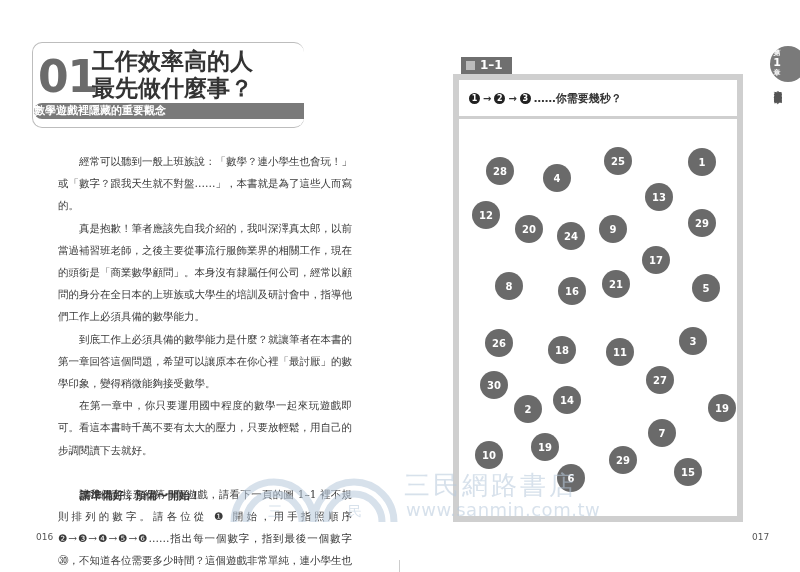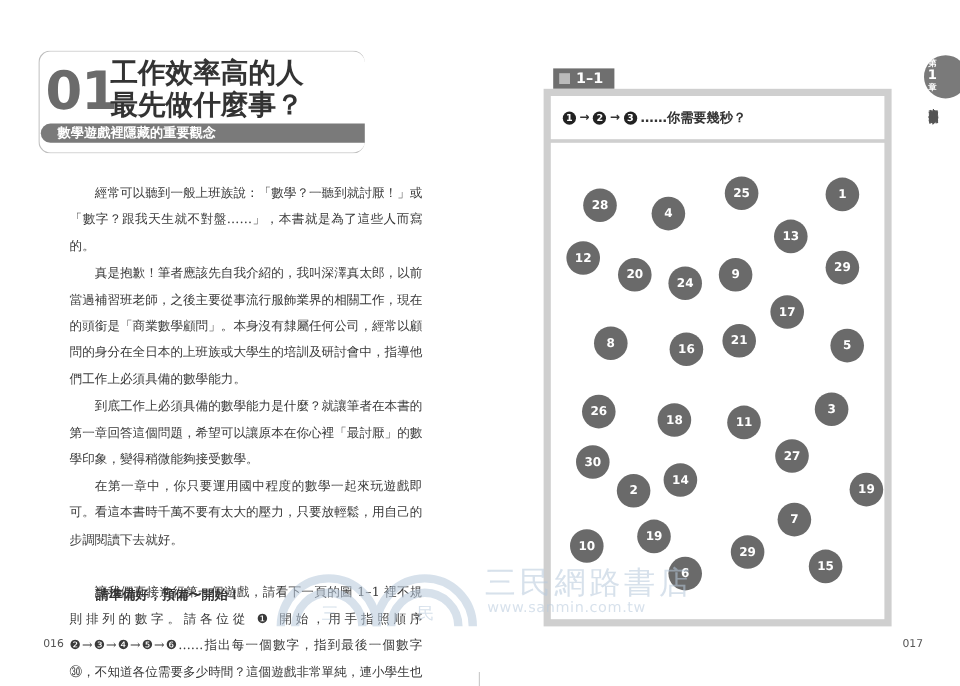--- a/index.html
+++ b/index.html
@@ -23,21 +23,21 @@
   }
   .heading-title {
     position: absolute; left: 92px; top: 48px;
     font-family: "DejaVu Sans", "Liberation Sans", sans-serif; font-weight: bold;
     font-size: 23px; color: #333; line-height: 27px; white-space: pre-line;
   }
   .heading-sub {
     position: absolute; left: 34px; top: 103px; width: 270px; height: 16px;
     background: #7a7a7a; border-radius: 8px 0 0 8px;
     font-family: "DejaVu Sans", "Liberation Sans", sans-serif; font-size: 11px;
-    font-weight: bold; color: #fff; line-height: 16px; padding-left: 14px;
+    font-weight: bold; color: #fff; line-height: 16px; 
   }
 
   
   .body-text { position: absolute; left: 58px; top: 150px; width: 294px; }
   .para { font-size: 10.5px; line-height: 22.2px; color: #3a3a3a; text-indent: 2em; text-align: justify; }
   .para + .para { margin-top: 0; }
   .para-gap { height: 22px; }
   .para-bold {
     position: absolute; left: 80px; top: 488px;
     font-family: "DejaVu Sans", "Liberation Sans", sans-serif; font-weight: bold;
@@ -107,35 +107,35 @@
 
   
   .watermark { position: absolute; left: 228px; top: 466px; width: 360px; height: 60px; opacity: 0.55; pointer-events: none; }
   .wm-arcs { position: absolute; left: 0; top: 0; }
   .wm-title {
     position: absolute; left: 176px; top: 2px; font-family: "DejaVu Serif", "Liberation Serif", serif;
     font-size: 26px; color: #b7c9dc; letter-spacing: 3px;
   }
   .wm-url {
     position: absolute; left: 178px; top: 33px; font-family: "DejaVu Sans", "Liberation Sans", sans-serif;
-    font-size: 12px; color: #b7c9dc; letter-spacing: 0.5px;
+    font-size: 18px; color: #b7c9dc; letter-spacing: 0.5px;
   }
 </style>
 </head>
 <body>
 
 <div class="page page-left">
   <div class="heading-box"></div>
   <div class="heading-num">01</div>
   <div class="heading-title">工作效率高的人
 最先做什麼事？</div>
   <div class="heading-sub">數學遊戲裡隱藏的重要觀念</div>
 
   <div class="body-text">
-    <p class="para">經常可以聽到一般上班族說：「數學？一聽到就討厭！」或「數字？跟我天生就不對盤……」，本書就是為了這些人而寫的。</p>
+    <p class="para">經常可以聽到一般上班族說：「數學？連小學生也會玩！」或「數字？跟我天生就不對盤……」，本書就是為了這些人而寫的。</p>
     <p class="para">真是抱歉！筆者應該先自我介紹的，我叫深澤真太郎，以前當過補習班老師，之後主要從事流行服飾業界的相關工作，現在的頭銜是「商業數學顧問」。本身沒有隸屬任何公司，經常以顧問的身分在全日本的上班族或大學生的培訓及研討會中，指導他們工作上必須具備的數學能力。</p>
     <p class="para">到底工作上必須具備的數學能力是什麼？就讓筆者在本書的第一章回答這個問題，希望可以讓原本在你心裡「最討厭」的數學印象，變得稍微能夠接受數學。</p>
     <p class="para">在第一章中，你只要運用國中程度的數學一起來玩遊戲即可。看這本書時千萬不要有太大的壓力，只要放輕鬆，用自己的步調閱讀下去就好。</p>
     <div class="para-gap"></div>
     <p class="para">讓我們直接進行第一個遊戲，請看下一頁的圖 1–1 裡不規則排列的數字。請各位從 ❶ 開始，用手指照順序 ❷→❸→❹→❺→❻……指出每一個數字，指到最後一個數字 ㉚，不知道各位需要多少時間？這個遊戲非常單純，連小學生也會玩。在開始前我先給各位十五秒時間，請用心注視圖中的數字。</p>
   </div>
   <div class="para-bold">請準備好，預備〜開始！</div>
   <div class="page-num page-num-left">016</div>
 </div>
 

